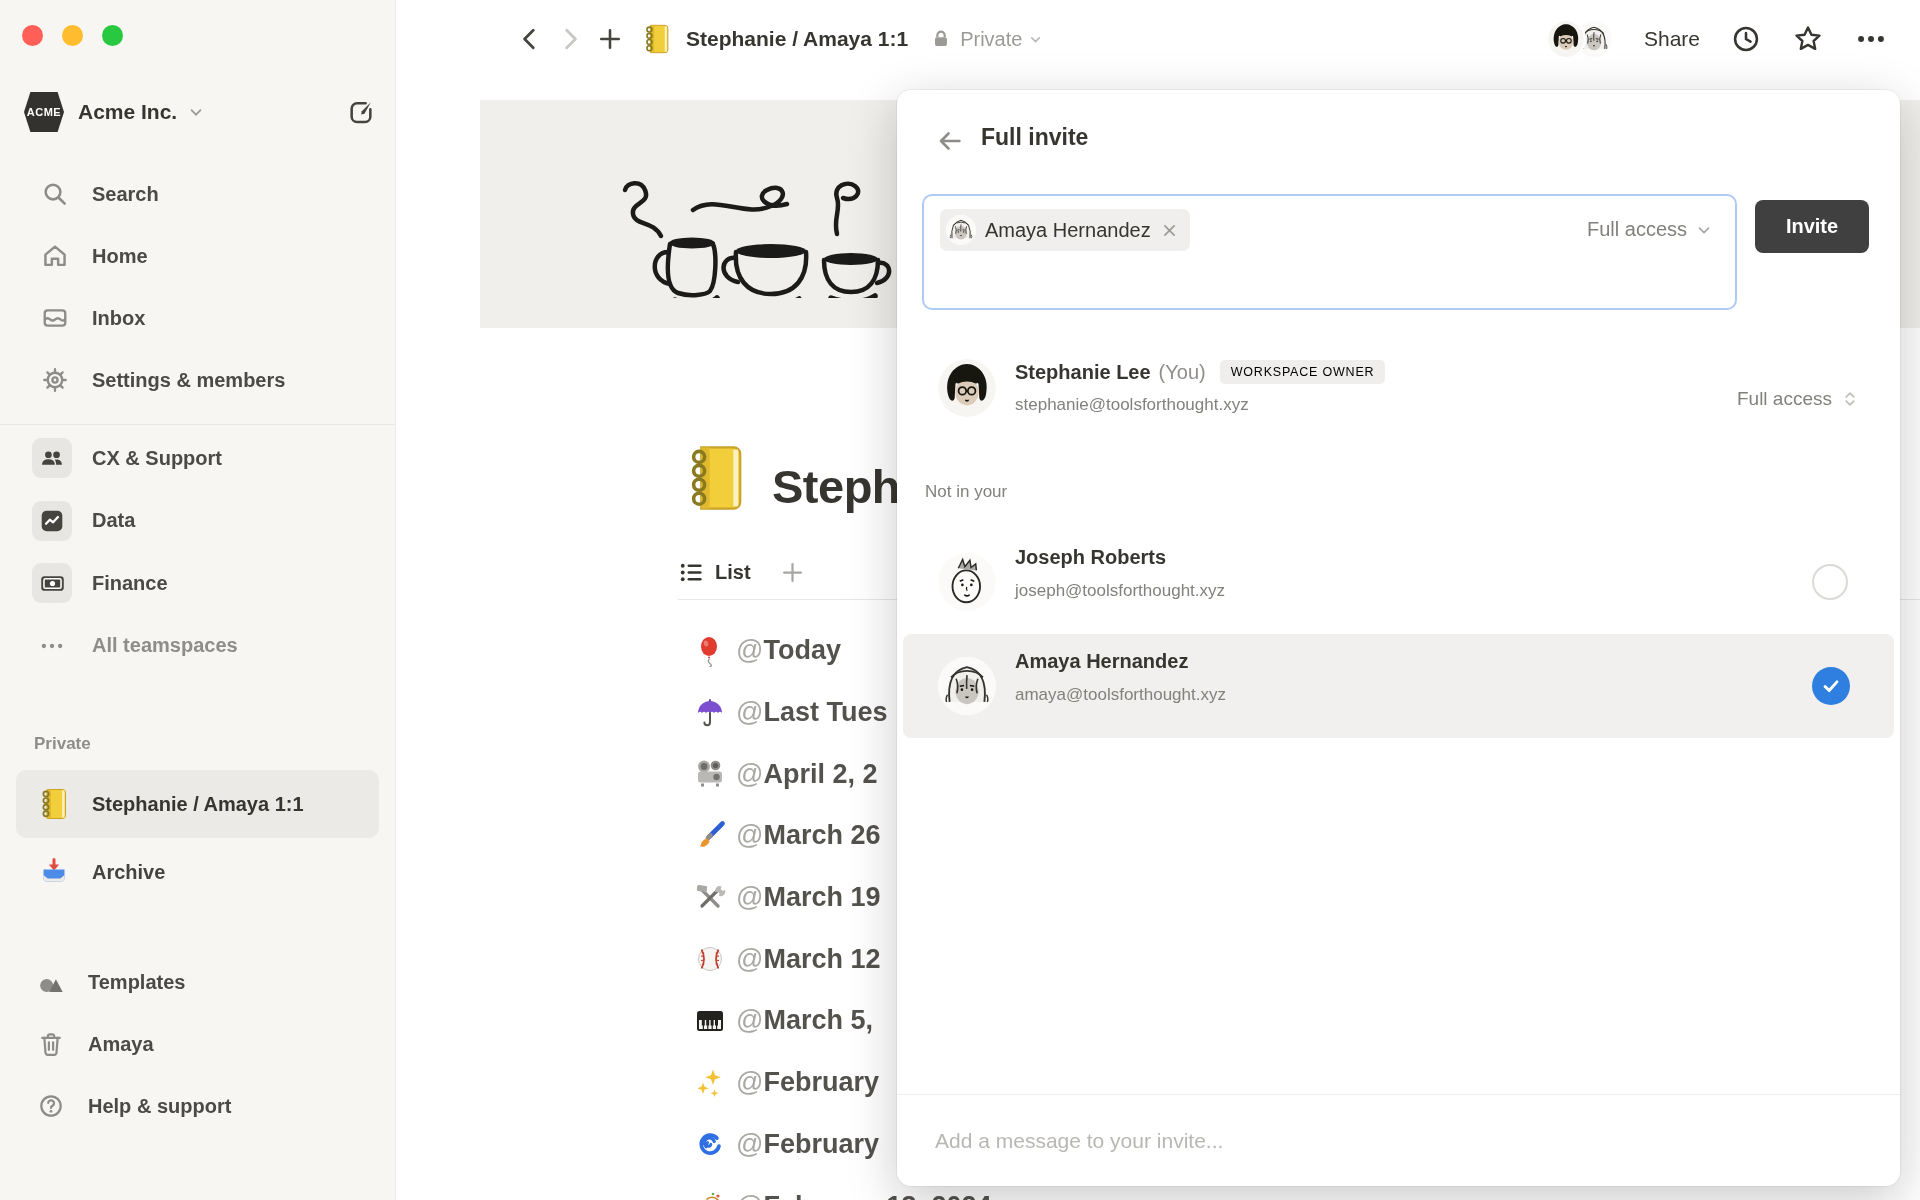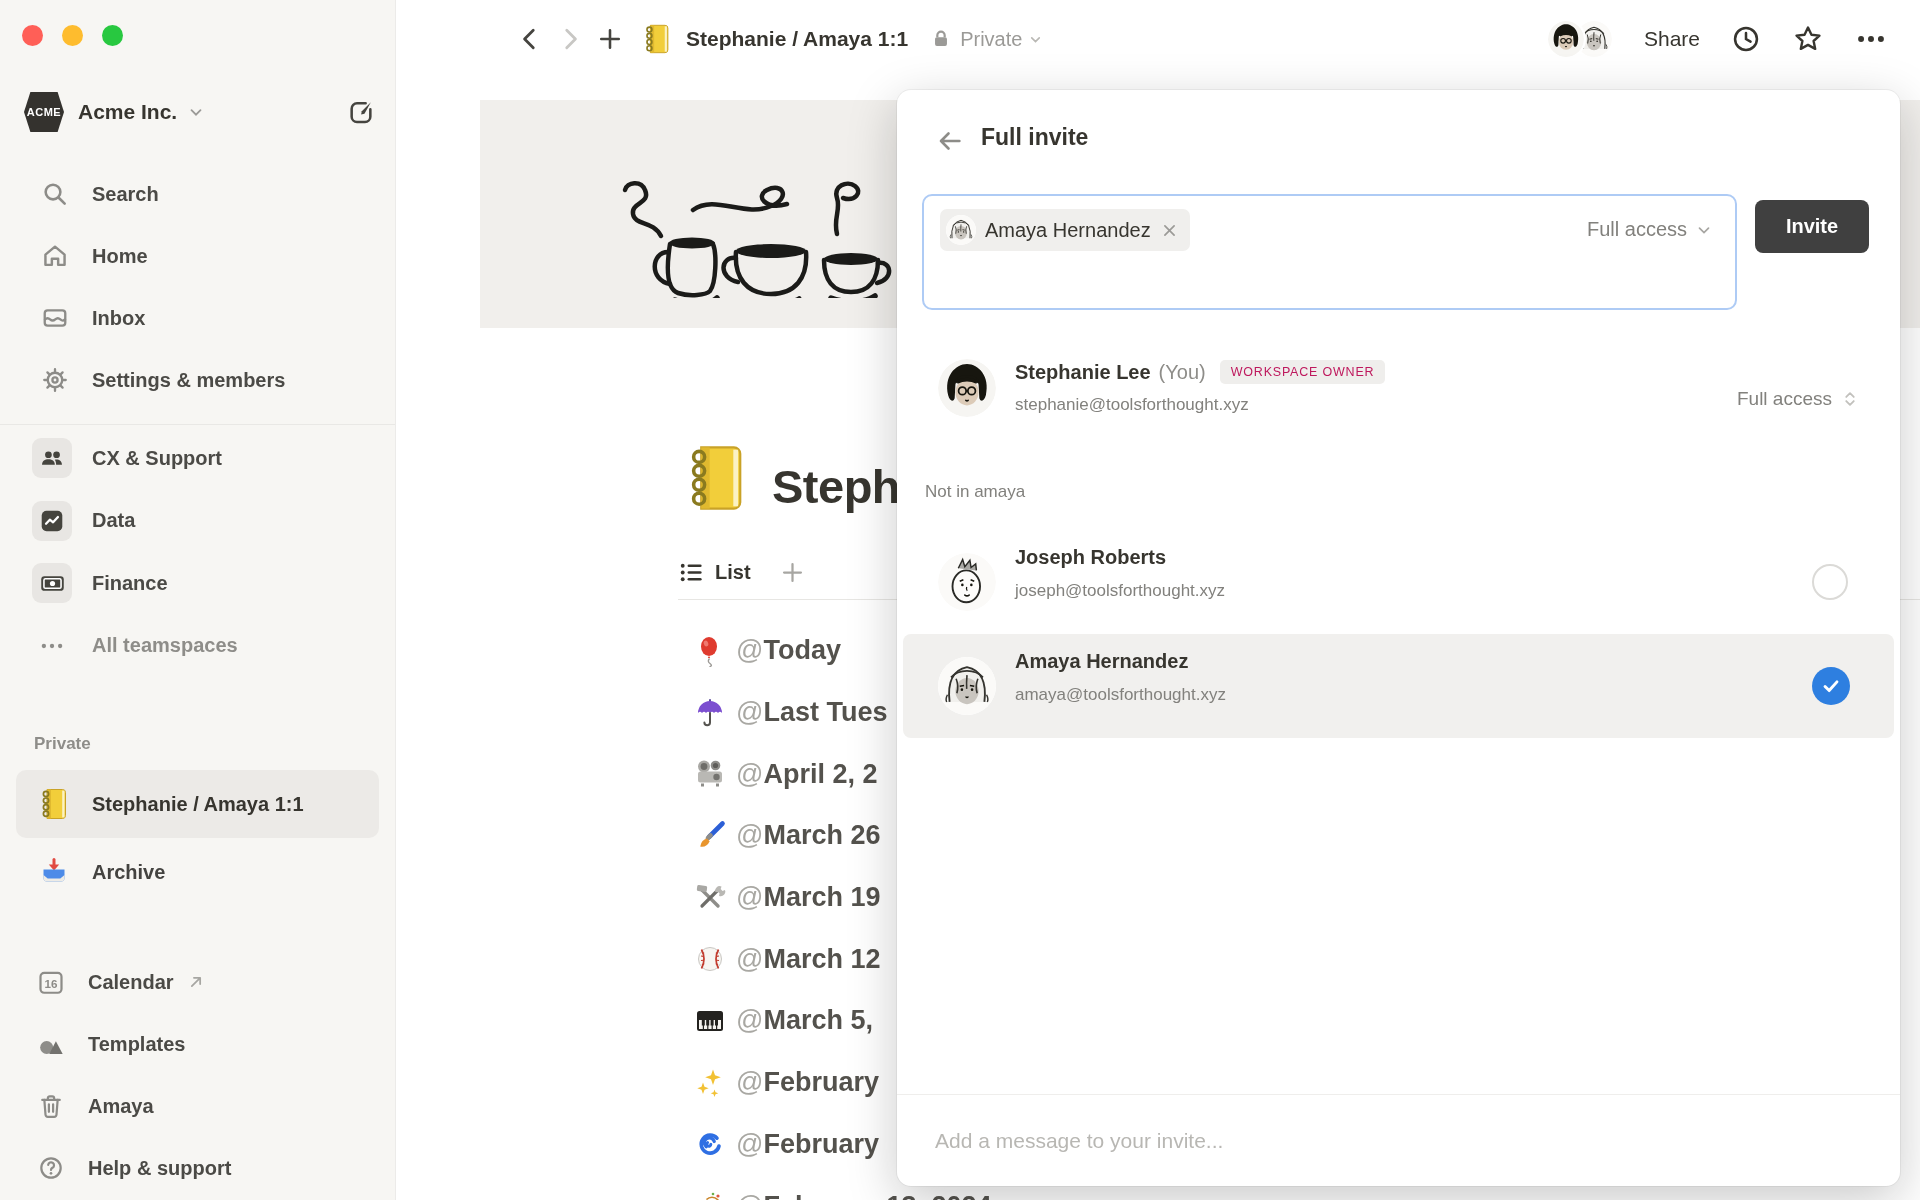--- a/index.html
+++ b/index.html
@@ -107,21 +107,21 @@
 
   .invite-btn { position:absolute; left:858px; top:110px; width:114px; height:53px;
                 background:#404040; border:none; border-radius:8px; color:#fff;
                 font-size:20px; font-weight:600; font-family:inherit; }
 
   .member-avatar { border-radius:50%; overflow:hidden; background:#fff; position:absolute; }
   .owner-avatar { left:41px; top:269px; width:58px; height:58px; }
   .owner-nameline { position:absolute; left:118px; top:270px; display:flex; align-items:center; }
   .m-name { font-size:20px; font-weight:600; color:#37352F; white-space:nowrap; }
   .m-you { font-size:20px; color:#8E8D89; margin-left:8px; }
-  .owner-badge { margin-left:14px; background:#EFEEEC; color:#be185d; font-size:12.5px; font-weight:500;
+  .owner-badge { margin-left:14px; background:#EFEEEC; color:#000000; font-size:12.5px; font-weight:500;
                  letter-spacing:.8px; padding:5px 11px; border-radius:5px; white-space:nowrap; }
   .owner-email { position:absolute; left:118px; top:305px; font-size:17px; color:#82817D; }
   .owner-access { position:absolute; right:40px; top:298px; display:flex; align-items:center; }
   .owner-access span { font-size:19px; color:#82817D; }
   .owner-access .updown { margin-left:8px; }
 
   .section-label { position:absolute; left:28px; top:392px; font-size:17px; color:#82817D; }
 
   .people-list { position:absolute; left:0; top:440px; width:100%; }
   .person-row { position:relative; height:104px; margin:0 6px; border-radius:8px; }
@@ -297,36 +297,20 @@
                 <path d="M5.5 13.5 h21 v8.5 a3.5 3.5 0 0 1 -3.5 3.5 H9 a3.5 3.5 0 0 1 -3.5 -3.5 Z" fill="#4D8BE8"></path>
                 <path d="M5.5 19 l4.2 3.4 h12.6 l4.2 -3.4 v3 a3.5 3.5 0 0 1 -3.5 3.5 H9 a3.5 3.5 0 0 1 -3.5 -3.5 Z" fill="#EDEBE6"></path>
               </svg>
             </span>
           </span>
           <span class="s-label">Archive</span>
         </div>
       </div>
 
     <div class="footer-list" id="footer-list">
-        <div class="side-row">
-          <span class="s-icon">
-            <span style="display: flex; align-items: center; justify-content: center; width: 100%; height: 100%;">
-              <svg width="28" height="28" viewBox="0 0 24 24">
-                <rect x="3" y="4.2" width="18" height="17" rx="3.2" fill="none" stroke="#8D8C88" stroke-width="1.9"></rect>
-                <text x="12" y="16.8" font-size="10" font-weight="bold" fill="#8D8C88" text-anchor="middle" font-family="Liberation Sans,sans-serif">16</text>
-              </svg>
-            </span>
-          </span>
-          <span class="s-label">Calendar</span>
-          <span class="ext-arrow">
-            <svg width="20" height="20" viewBox="0 0 24 24" fill="none" stroke="#A7A6A2" stroke-width="2.1" stroke-linecap="round" stroke-linejoin="round">
-              <path d="M7 17 L17 7 M9.5 7 H17 V14.5"></path>
-            </svg>
-          </span>
-        </div>
         <div class="side-row">
           <span class="s-icon">
             <span style="display: flex; align-items: center; justify-content: center; width: 100%; height: 100%;">
               <svg width="28" height="28" viewBox="0 0 24 24">
                 <circle cx="8.3" cy="15" r="5.6" fill="#8E8D89"></circle>
                 <path d="M10.5 20.6 L22 20.6 L16.2 9.6 Z" fill="#73726E"></path>
               </svg>
             </span>
           </span>
           <span class="s-label">Templates</span>
@@ -723,21 +707,21 @@
       <span class="owner-badge">WORKSPACE OWNER</span>
     </div>
     <div class="owner-email">stephanie@toolsforthought.xyz</div>
     <div class="owner-access">
       <span>Full access</span>
       <svg class="updown" width="20" height="20" viewBox="0 0 24 24" fill="none" stroke="#C2C1BD" stroke-width="2.2" stroke-linecap="round" stroke-linejoin="round">
           <path d="M7.5 9.5 L12 5 L16.5 9.5 M7.5 14.5 L12 19 L16.5 14.5"></path>
         </svg>
     </div>
 
-    <div class="section-label">Not in amaya</div>
+    <div class="section-label">Not in your</div>
     <div class="people-list" id="people-list">
         <div class="person-row">
           <span class="member-avatar" style="position: absolute;">
             <span style="display: flex; align-items: center; justify-content: center; width: 100%; height: 100%;">
               <svg width="100%" height="100%" viewBox="0 0 40 40">
                 <circle cx="20" cy="20" r="20" fill="#FBFAF8"></circle>
                 <ellipse cx="19.5" cy="23" rx="9.5" ry="11" fill="#FDFCFA" stroke="#2A2A26" stroke-width="1.3"></ellipse>
                 <path d="M14 10.5 L17 4.5 L18.5 9.5 L22 5 L22.8 10 L26 7.5 L26.5 12" fill="#A9A8A4" stroke="#2A2A26" stroke-width="1"></path>
                 <path d="M15 19.5 l2.5 -1 M22.5 18.5 l2.5 1" stroke="#17160F" stroke-width="1.1"></path>
                 <circle cx="16.8" cy="22" r=".9" fill="#17160F"></circle>

